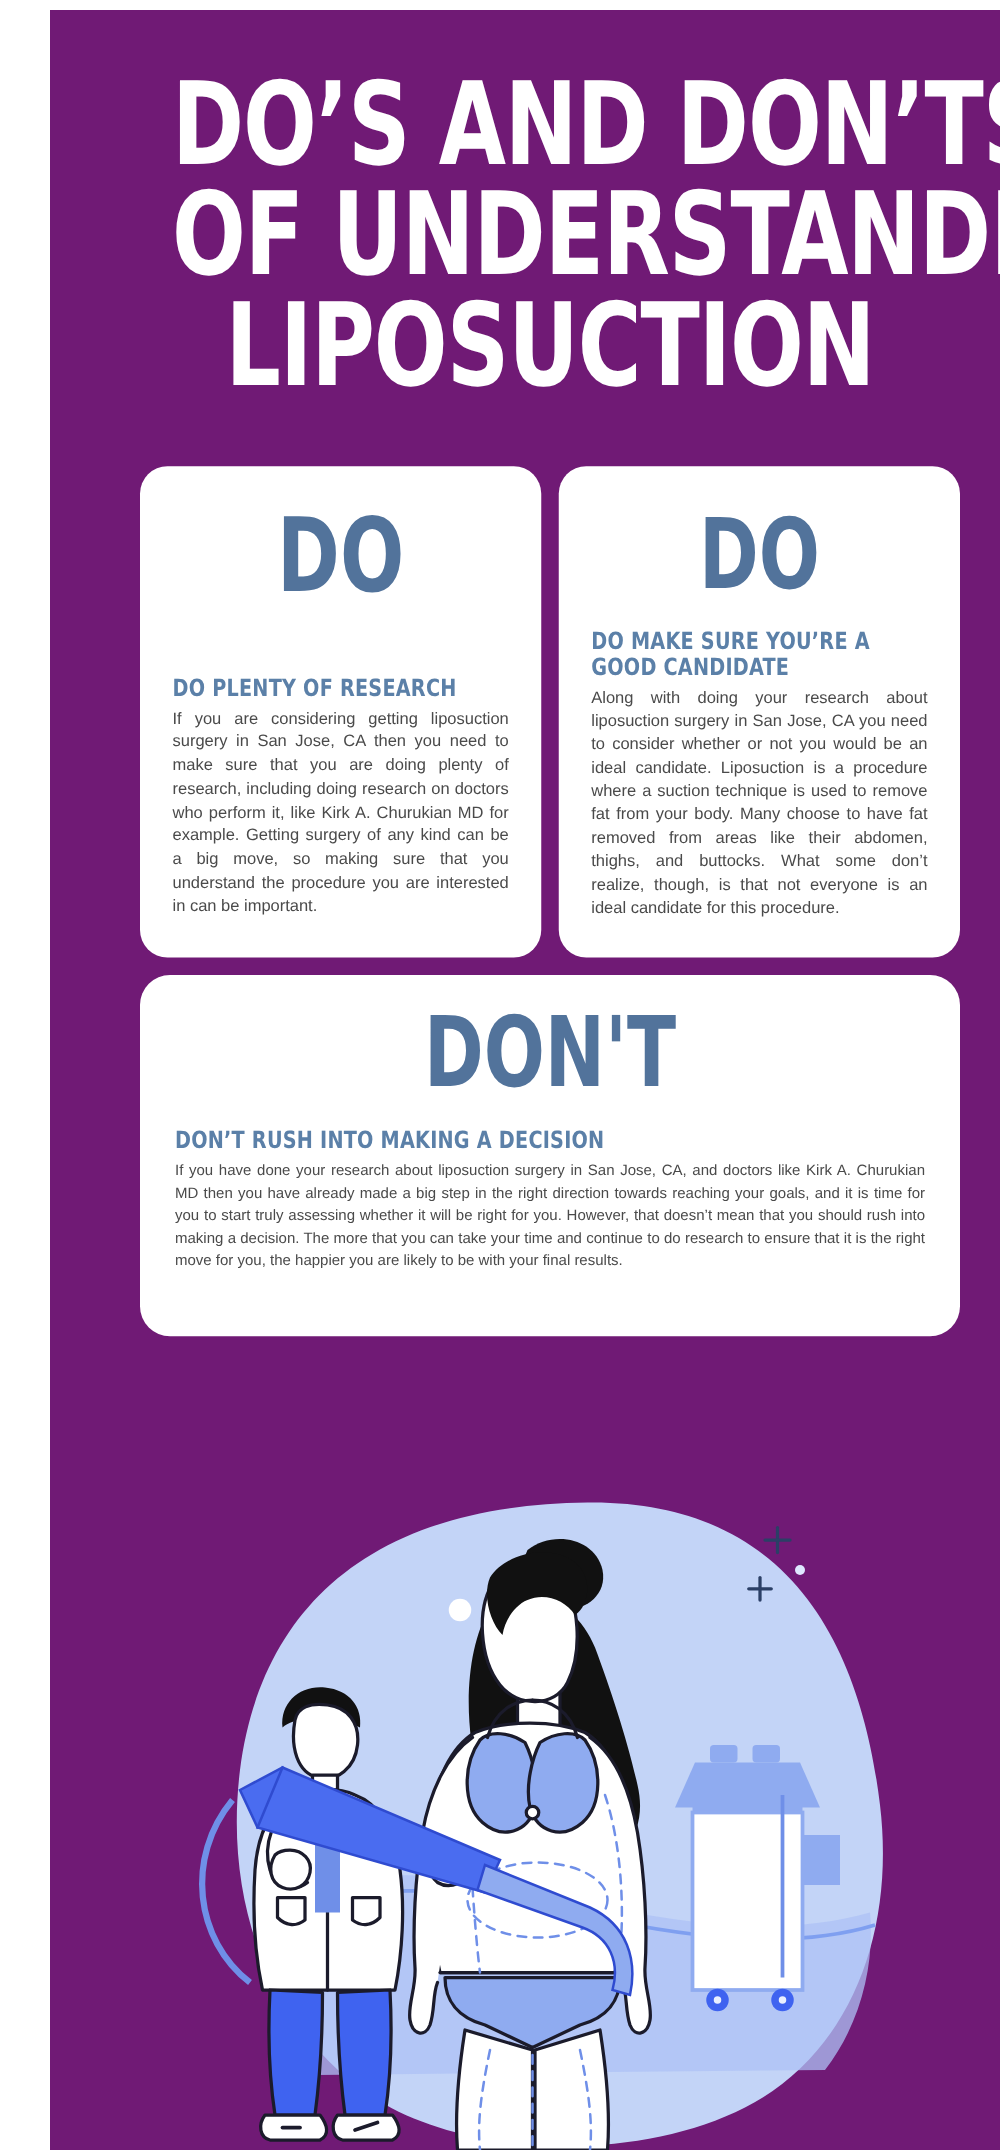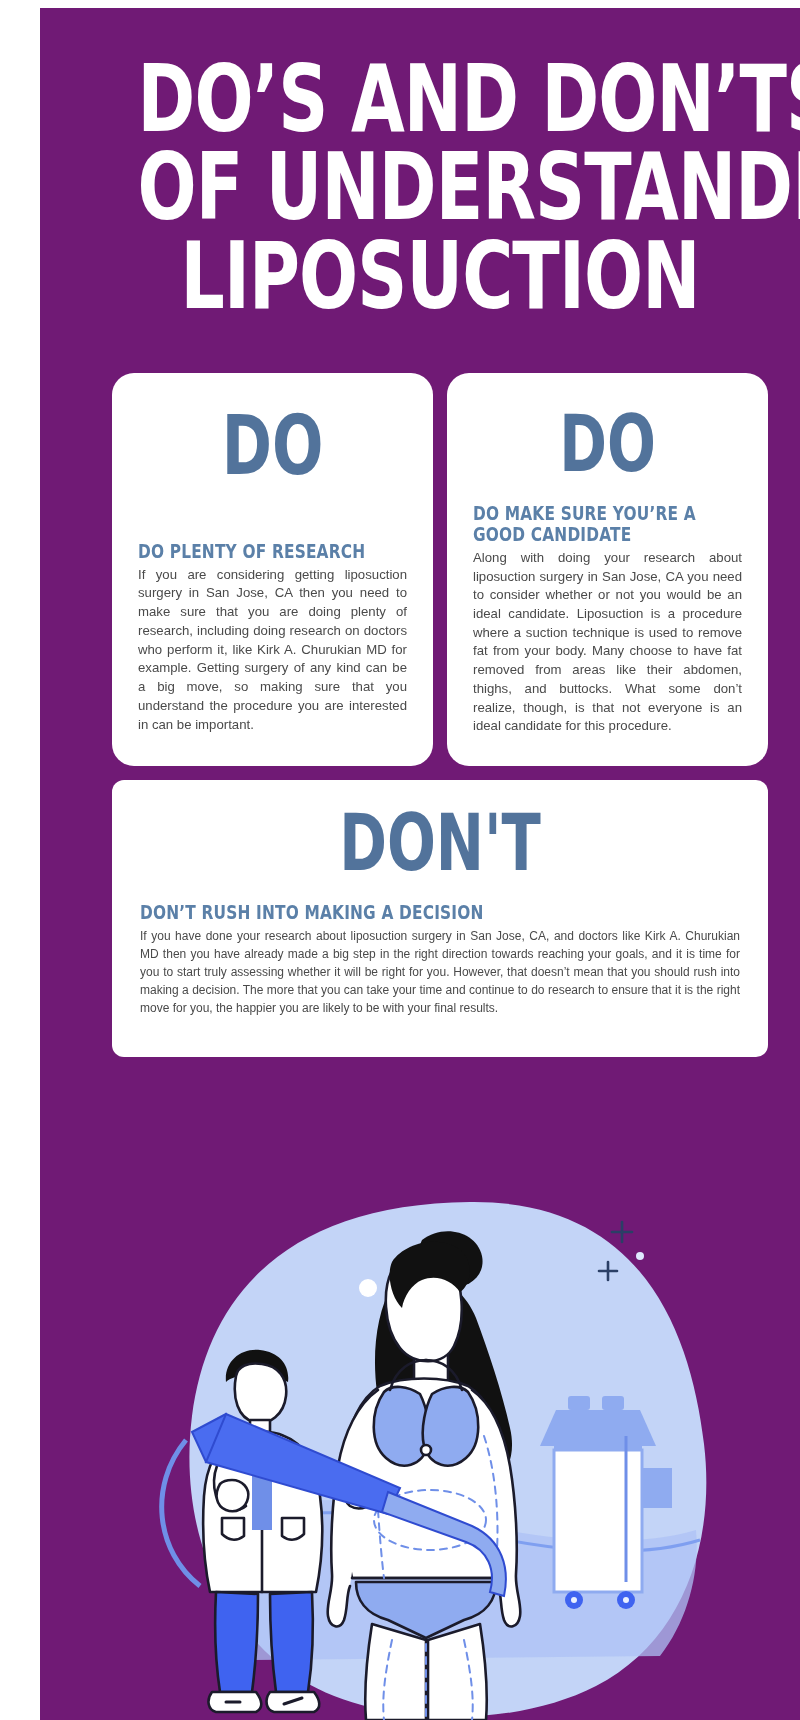--- a/index.html
+++ b/index.html
@@ -95,22 +95,22 @@
     text-justify: inter-word;
   }
 
   
   .card-wide-wrap {
     padding: 0 72px;
     margin-top: 14px;
   }
   .card-wide {
     background: #ffffff;
-    border-radius: 12px;
-    padding: 26px 28px 40px 28px;
+    border-radius: 24px;
+    padding: 26px 28px 52px 28px;
   }
   .card-wide .card-body { font-size: 12px; line-height: 1.5; }
 
   
   .illustration {
     position: absolute;
     left: 0;
     bottom: 0;
     width: 800px;
     height: 520px;

